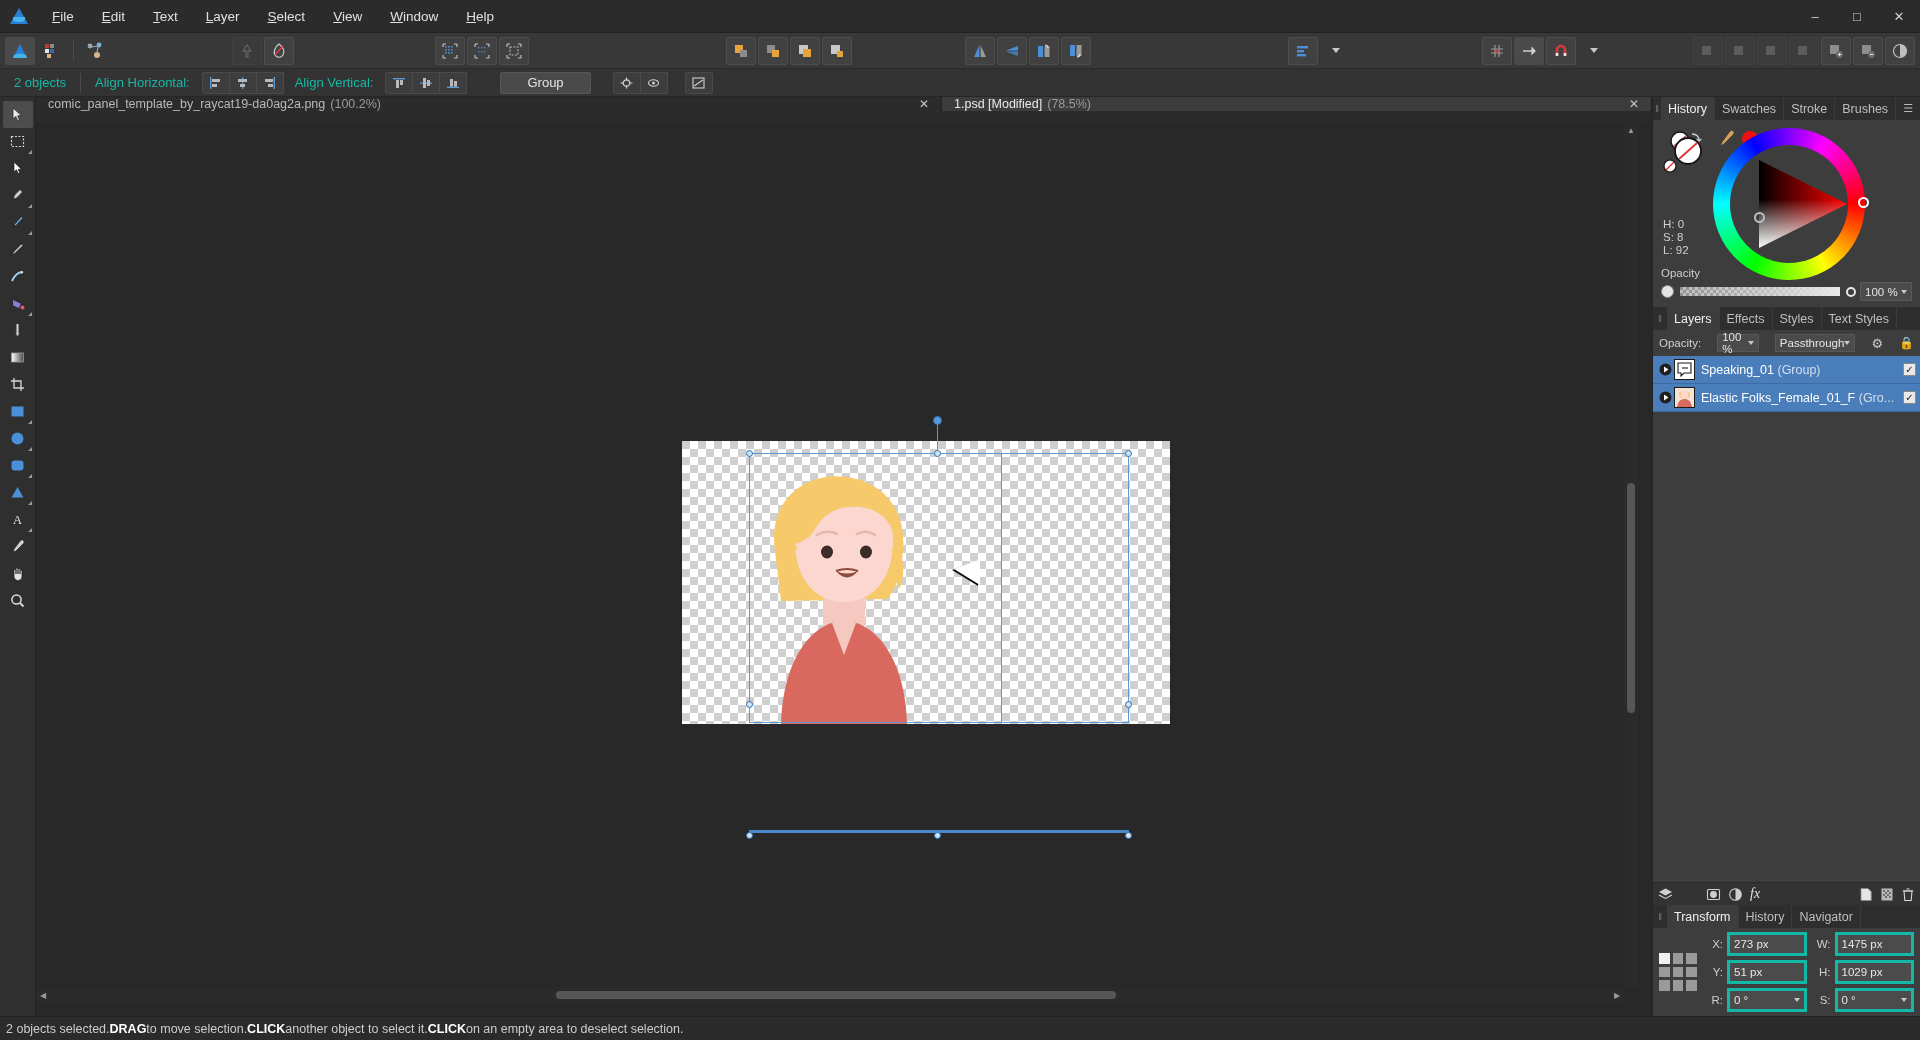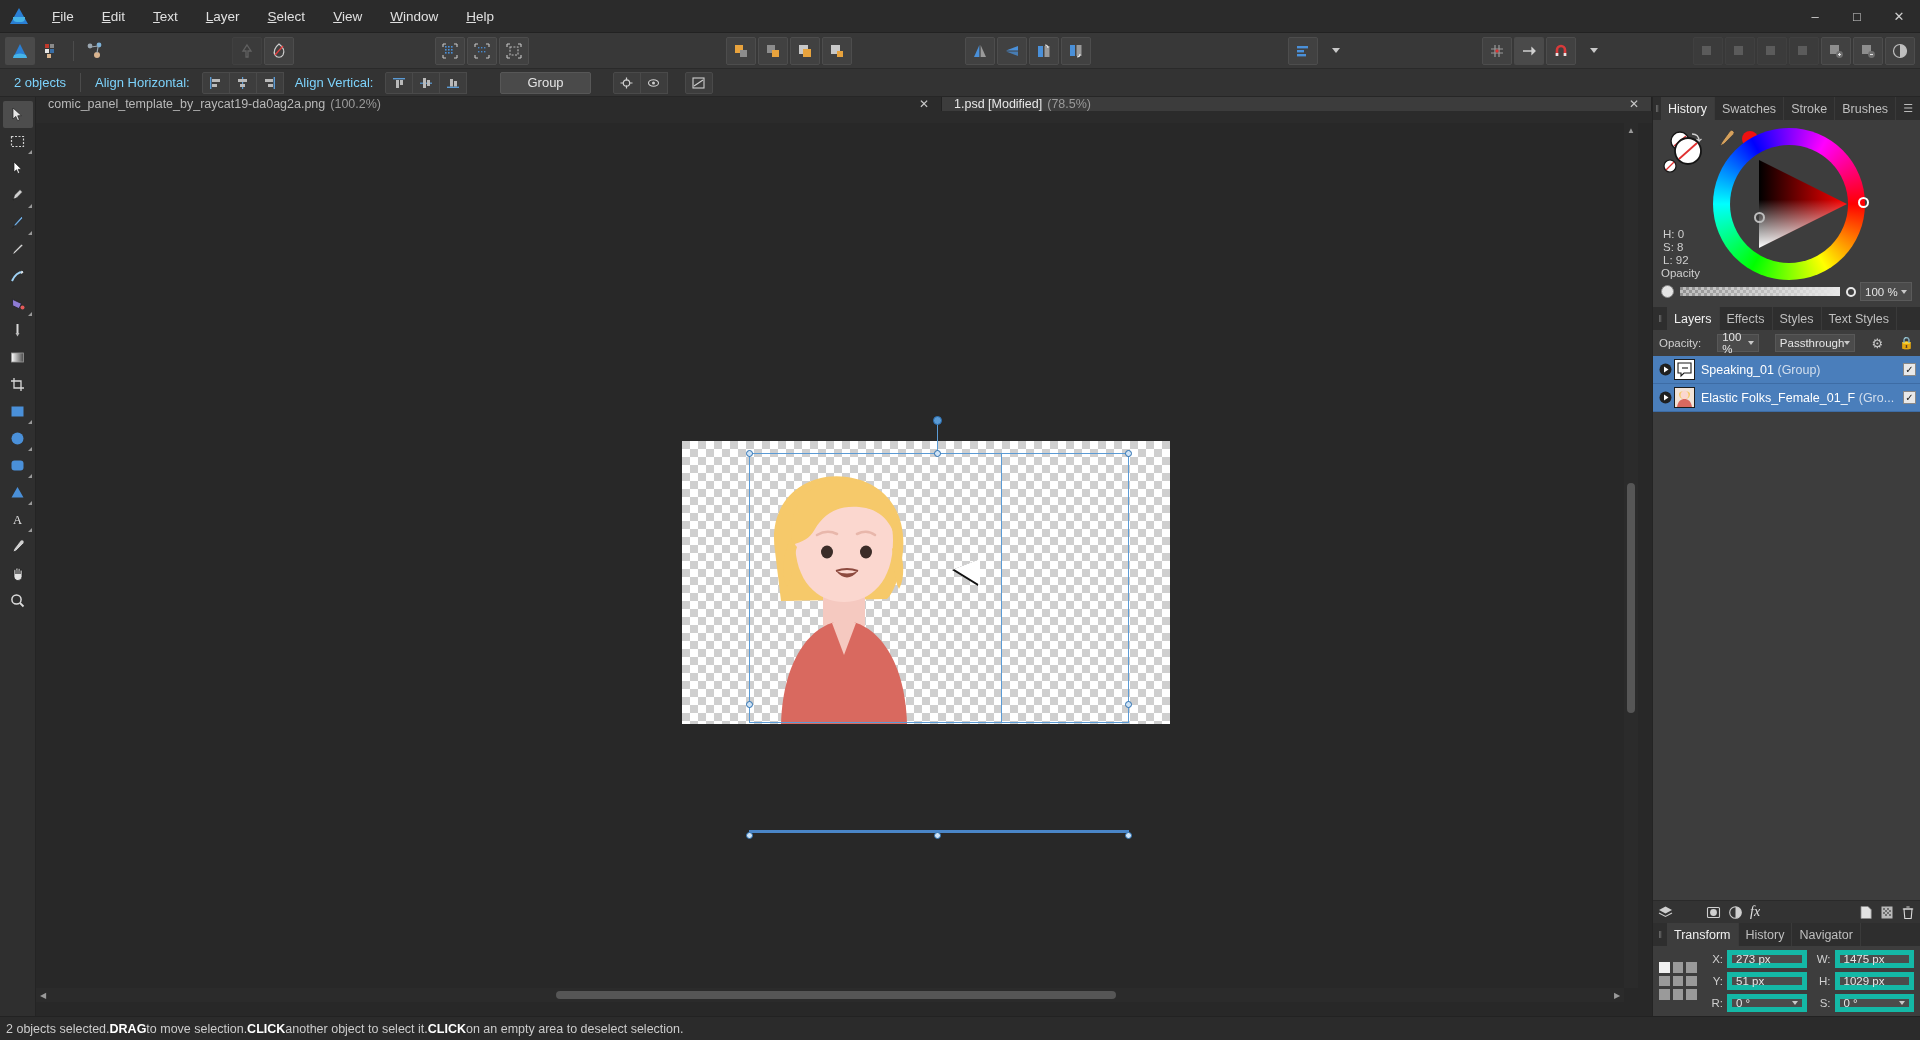--- a/index.html
+++ b/index.html
@@ -29,21 +29,21 @@
   .tbtn.on{ background:#4a4a4a; }
   .tbtn.box{ background:#414141; border:1px solid #4d4d4d; }
   .tbtn.dis{ opacity:.42; }
   .tsep{ width:1px; height:20px; background:#4c4c4c; margin:0 5px; }
   .caret{ width:0;height:0;border-left:4px solid transparent;border-right:4px solid transparent;
           border-top:5px solid #c8c8c8; margin-left:2px; }
 
   
   .ctxbar{ height:28px; flex:0 0 28px; background:#333333; display:flex; align-items:center;
            padding:0 6px; border-bottom:1px solid #262626; font-size:13px; }
-  .ctxlabel{ color:#7dd3fc; padding:0 8px; white-space:nowrap; }
+  .ctxlabel{ color:#14b8a6; padding:0 8px; white-space:nowrap; }
   .ctxsep{ width:1px; height:19px; background:#4b4b4b; margin:0 6px; }
   .cbtn{ width:28px; height:22px; background:#3d3d3d; border:1px solid #4a4a4a; margin-right:-1px;
          display:flex; align-items:center; justify-content:center; }
   .cbtn:first-of-type{ border-radius:2px 0 0 2px; }
   .cgroup{ display:flex; margin:0 4px; }
   .cgroupbtn{ height:22px; padding:0 26px; background:#4a4a4a; border:1px solid #575757;
               border-radius:2px; display:flex;align-items:center;justify-content:center;
               color:#e4e4e4; font-size:13px; }
 
   
@@ -127,21 +127,21 @@
       #00ff80 150deg,#00ffff 180deg,#0080ff 210deg,#0000ff 240deg,#8000ff 270deg,
       #ff00ff 300deg,#ff0080 330deg,#ff0000 360deg); }
   .wheel:after{ content:""; position:absolute; inset:17px; border-radius:50%; background:#3d3d3d; }
   .tri-sv{ position:absolute; left:46px; top:32px; width:88px; height:88px;
     background:linear-gradient(to right,#000,#ff0000);
     clip-path:polygon(0% 0%,100% 50%,0% 100%); }
   .tri-sv2{ position:absolute; left:46px; top:32px; width:88px; height:88px;
     background:linear-gradient(to bottom, rgba(255,255,255,0) 45%, rgba(255,255,255,1) 100%);
     clip-path:polygon(0% 0%,100% 50%,0% 100%); }
   .whandle{ position:absolute; width:11px;height:11px;border:2px solid #fff;border-radius:50%; }
-  .hsl{ position:absolute; left:10px; top:108px; font-size:11.5px; color:#cfcfcf; line-height:13px;}
+  .hsl{ position:absolute; left:10px; top:98px; font-size:11.5px; color:#cfcfcf; line-height:13px;}
   .opacityrow{ position:absolute; left:8px; right:8px; bottom:6px; }
   .oplabel{ font-size:11.5px; color:#cfcfcf; margin-bottom:3px;}
   .opline{ display:flex; align-items:center; }
   .opdot{ width:13px;height:13px;border-radius:50%;background:#e4e4e4;border:1px solid #888;}
   .optrack{ flex:1 1 auto; height:9px; margin:0 6px;
     background:repeating-conic-gradient(#bdbdbd 0% 25%, #8f8f8f 0% 50%) 0 0/6px 6px;
     position:relative; }
   .optrack:after{content:"";position:absolute;inset:0;background:linear-gradient(to right,rgba(230,230,230,0),#e8e8e8);}
   .ophandle{ width:10px;height:10px;border:2px solid #e8e8e8;border-radius:50%; margin-right:4px;}
   .opfield{ width:52px; height:19px; background:#4b4b4b; border:1px solid #5a5a5a;
@@ -171,21 +171,21 @@
 
   .transformhdr{ height:23px; background:#2e2e2e; display:flex; align-items:stretch; flex:0 0 23px;}
   .transformbody{ flex:0 0 62px; background:#3d3d3d; display:flex; align-items:center; padding:4px 6px;}
   .anchorgrid{ width:38px;height:38px; display:grid; grid-template-columns:repeat(3,1fr);
                grid-template-rows:repeat(3,1fr); gap:3px; margin-right:8px;}
   .anchorgrid i{ background:#9a9a9a; display:block; }
   .anchorgrid i.act{ background:#f0f0f0; }
   .tfields{ flex:1 1 auto; display:grid; grid-template-columns:18px 1fr 20px 1fr;
             gap:4px 4px; align-items:center; }
   .tlbl{ font-size:11.5px; color:#cfcfcf; text-align:right; }
-  .tfield{ height:18px; background:#4b4b4b; border:5px solid #14b8a6; display:flex;
+  .tfield{ height:24px; background:#4b4b4b; border:3px solid #14b8a6; display:flex;
            align-items:center; padding:0 4px; font-size:11.5px; color:#e6e6e6; }
   .tfield .mc{ margin-left:auto; width:0;height:0;border-left:3.5px solid transparent;
                border-right:3.5px solid transparent;border-top:4.5px solid #c8c8c8;}
 
   
   .statusbar{ height:24px; flex:0 0 24px; background:#2b2b2b; display:flex; align-items:center;
               padding:0 6px; font-size:12.5px; color:#cccccc; border-top:1px solid #222;}
   .statusbar b{ color:#ffffff; }
   svg{ display:block; }
 </style>

